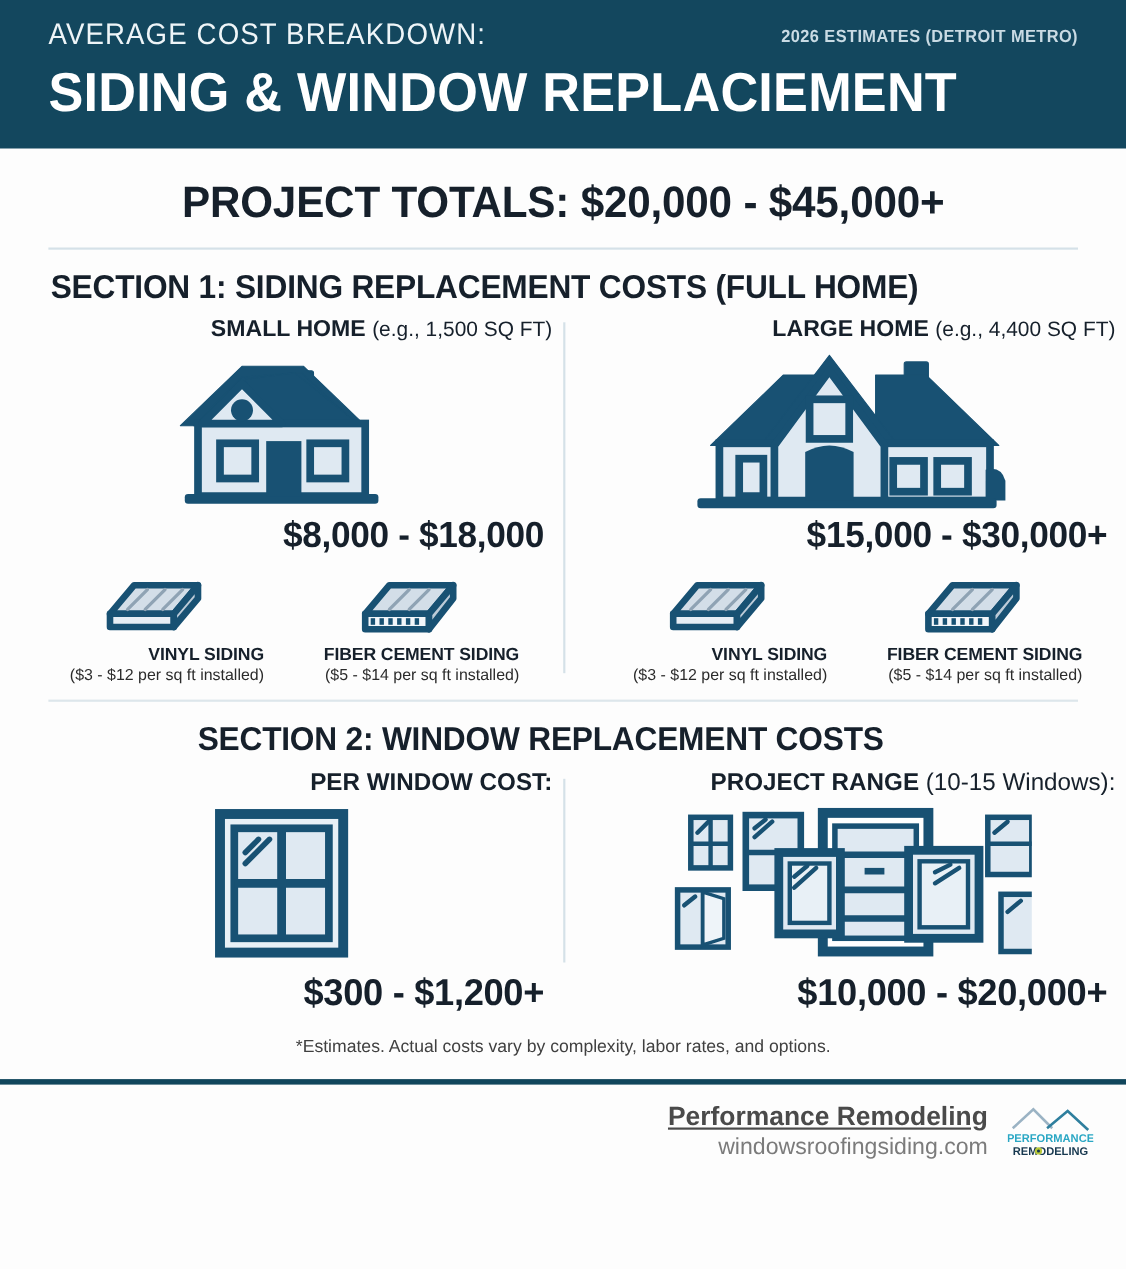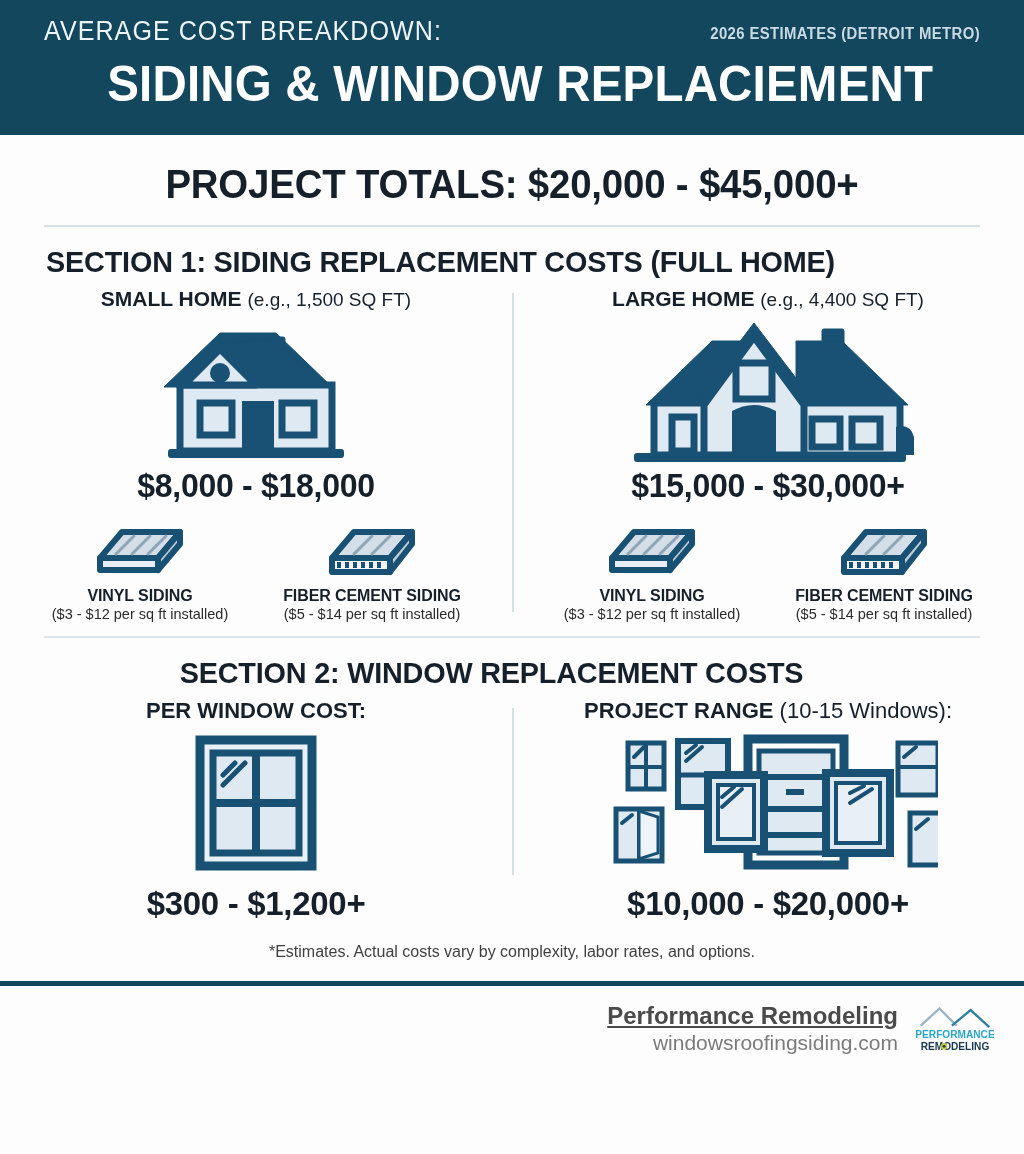--- a/index.html
+++ b/index.html
@@ -9,21 +9,21 @@
     background:#ffffff;
     font-family:"Liberation Sans","DejaVu Sans",sans-serif;
     color:#16202b;
     overflow:hidden;
   }
   .page{position:relative;width:1024px;height:1154px;background:#fdfdfd;}
 
   
   .header{
     height:135px;background:#13475e;color:#ffffff;
-    padding:18px 44px 3px 44px;box-sizing:border-box;position:relative;text-align:right;
+    padding:18px 44px 3px 44px;box-sizing:border-box;position:relative;
   }
   .hdr-row{display:flex;align-items:flex-end;justify-content:space-between;}
   .hdr-kicker{
     font-size:27px;font-weight:400;letter-spacing:1.1px;
     color:#eef5f8;line-height:1;padding-bottom:3px;
     transform:scaleX(.93);transform-origin:left bottom;white-space:nowrap;
   }
   .hdr-meta{
     font-size:16px;font-weight:600;letter-spacing:.4px;color:#c9dbe4;
     line-height:1;padding-bottom:6px;transform:scaleX(.93);
@@ -46,21 +46,21 @@
 
   
   .sec-title{
     font-size:30px;font-weight:700;letter-spacing:-.2px;
     margin:18px 0 8px 0;color:#16202b;padding-left:48px;
     transform:scaleX(.96);transform-origin:left center;
   }
   .sec-title.center{padding-left:0;text-align:center;transform:scaleX(.96);}
 
   .cols{display:flex;position:relative;}
-  .col{flex:1;text-align:center;padding:0 10px;box-sizing:border-box;}
+  .col{flex:1;text-align:right;padding:0 10px;box-sizing:border-box;}
   .vdiv{
     position:absolute;top:6px;bottom:10px;left:50%;width:2px;
     background:#d5e1e8;
   }
   .col-head{
     font-size:21px;font-weight:700;color:#16202b;margin-bottom:4px;
     white-space:nowrap;
   }
   .col-head .sub{font-weight:400;font-size:19px;}
 

